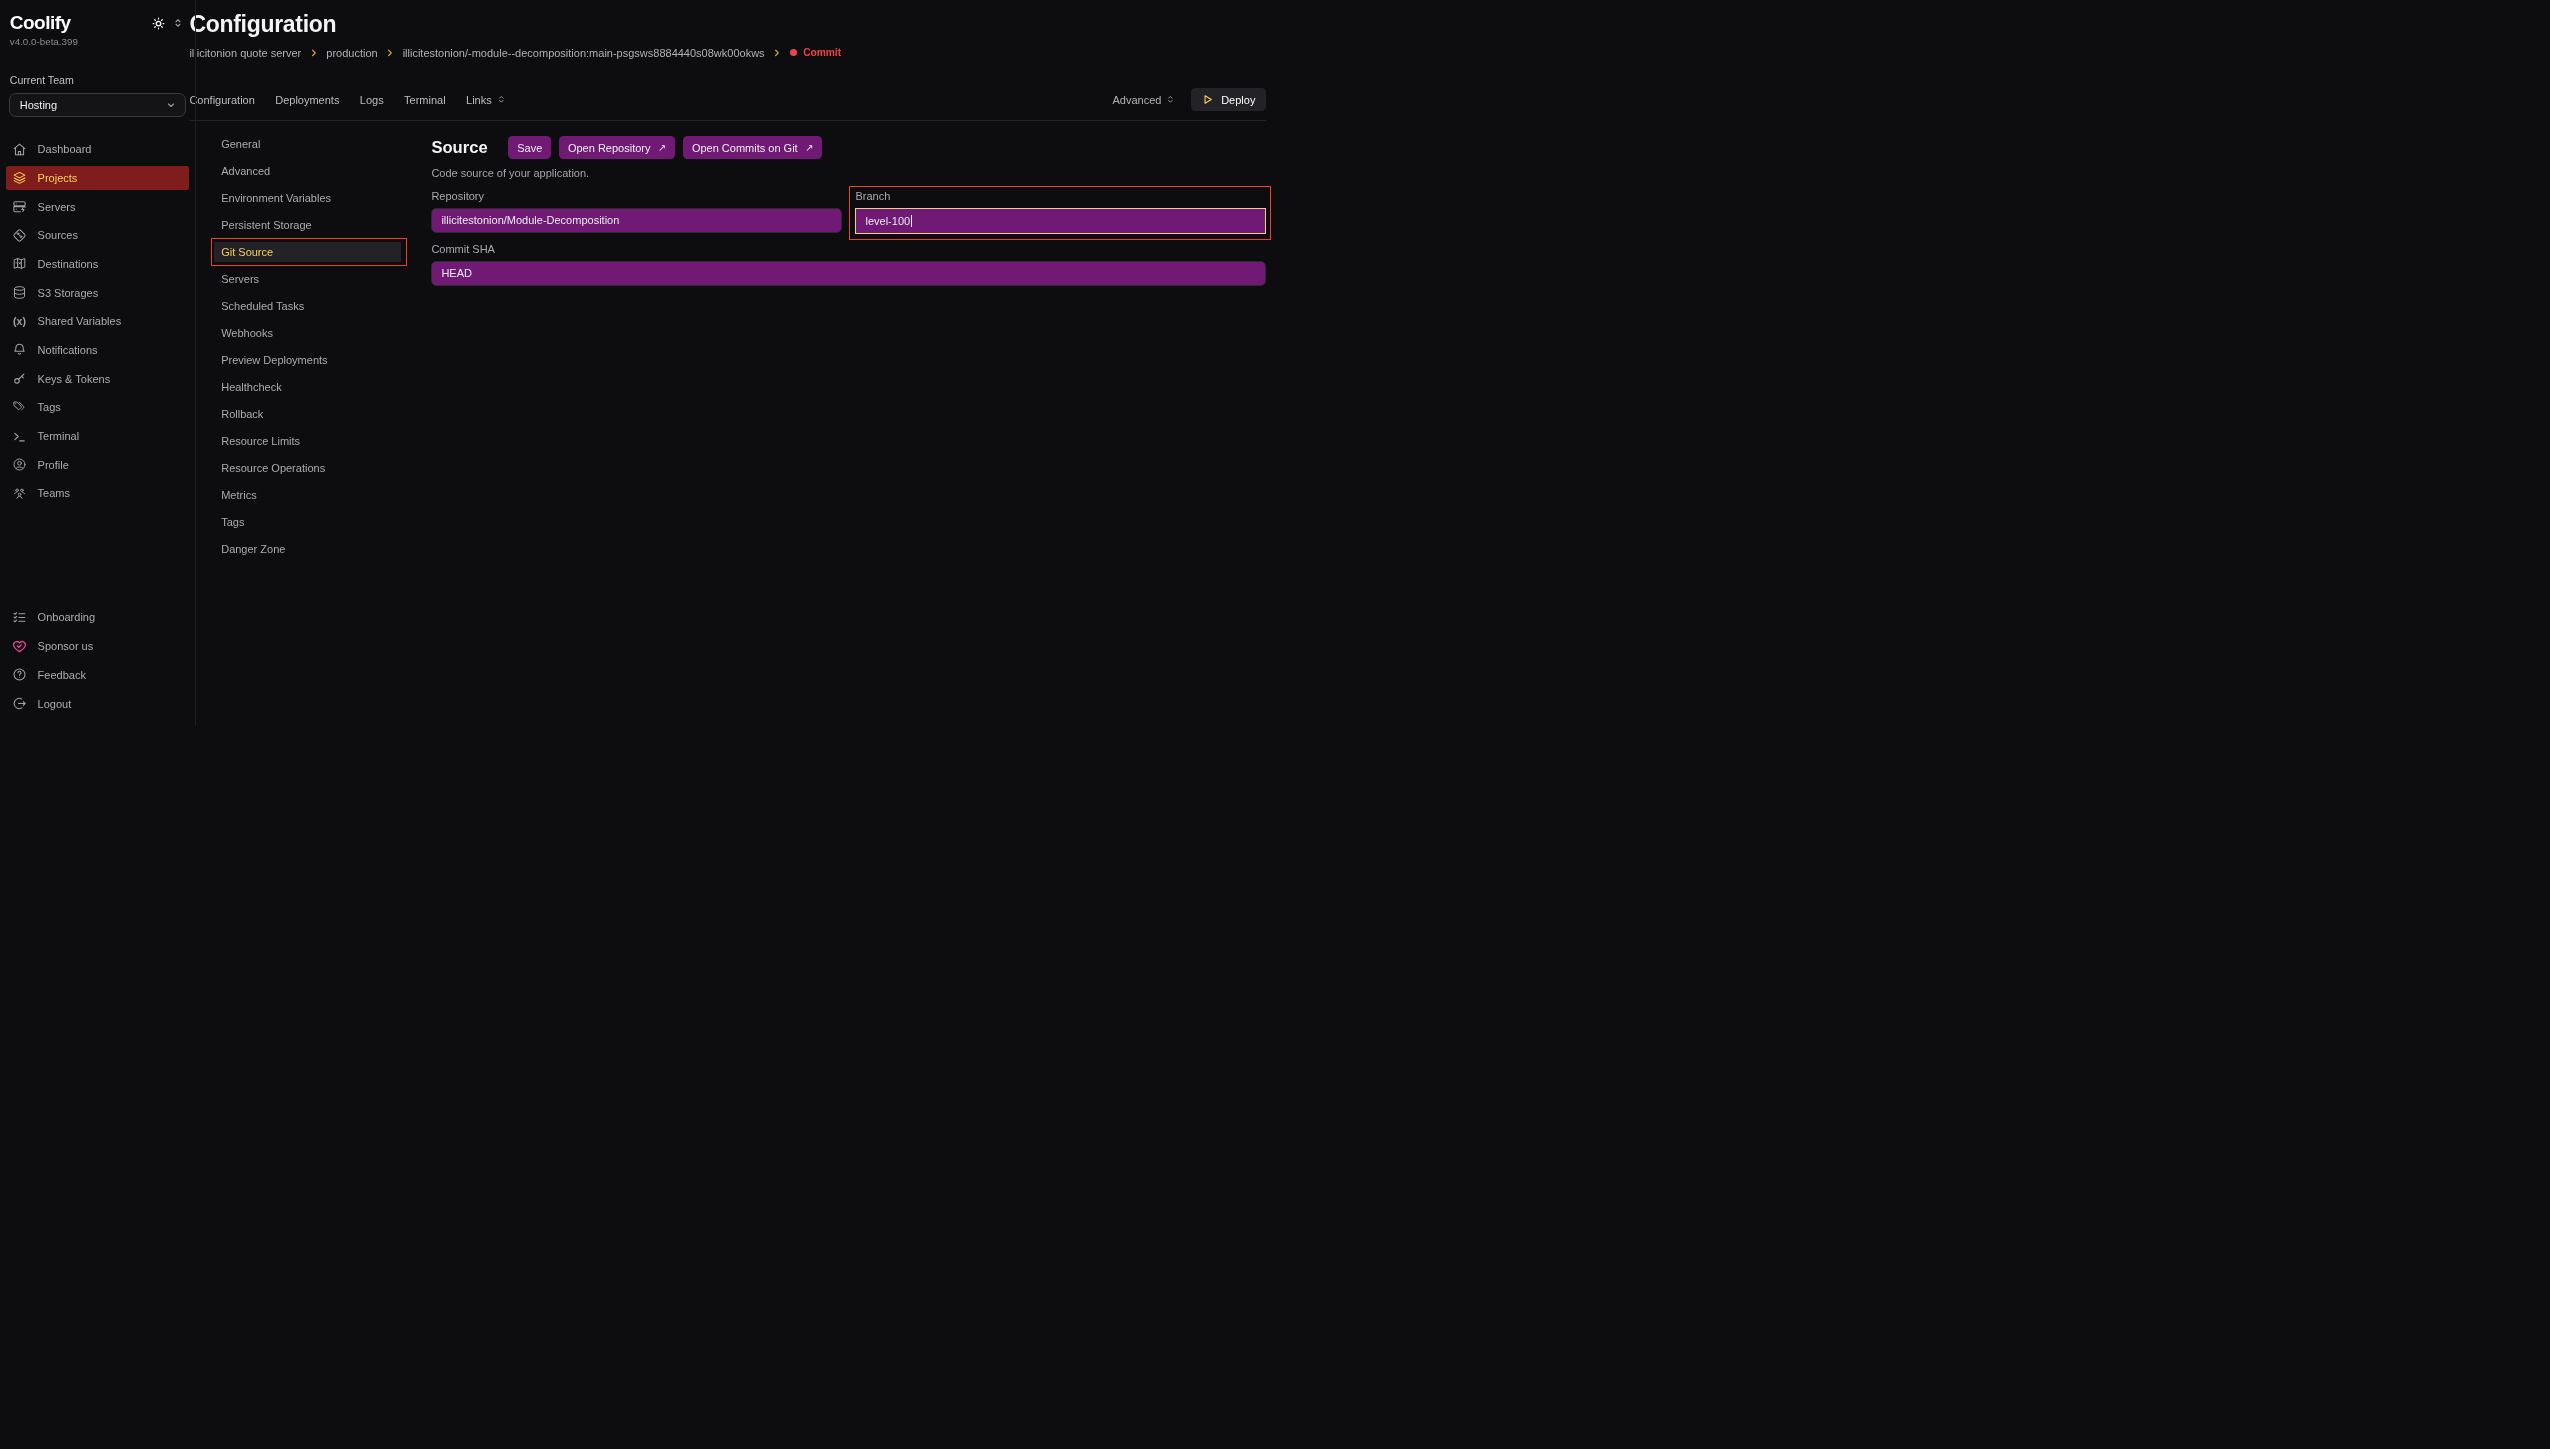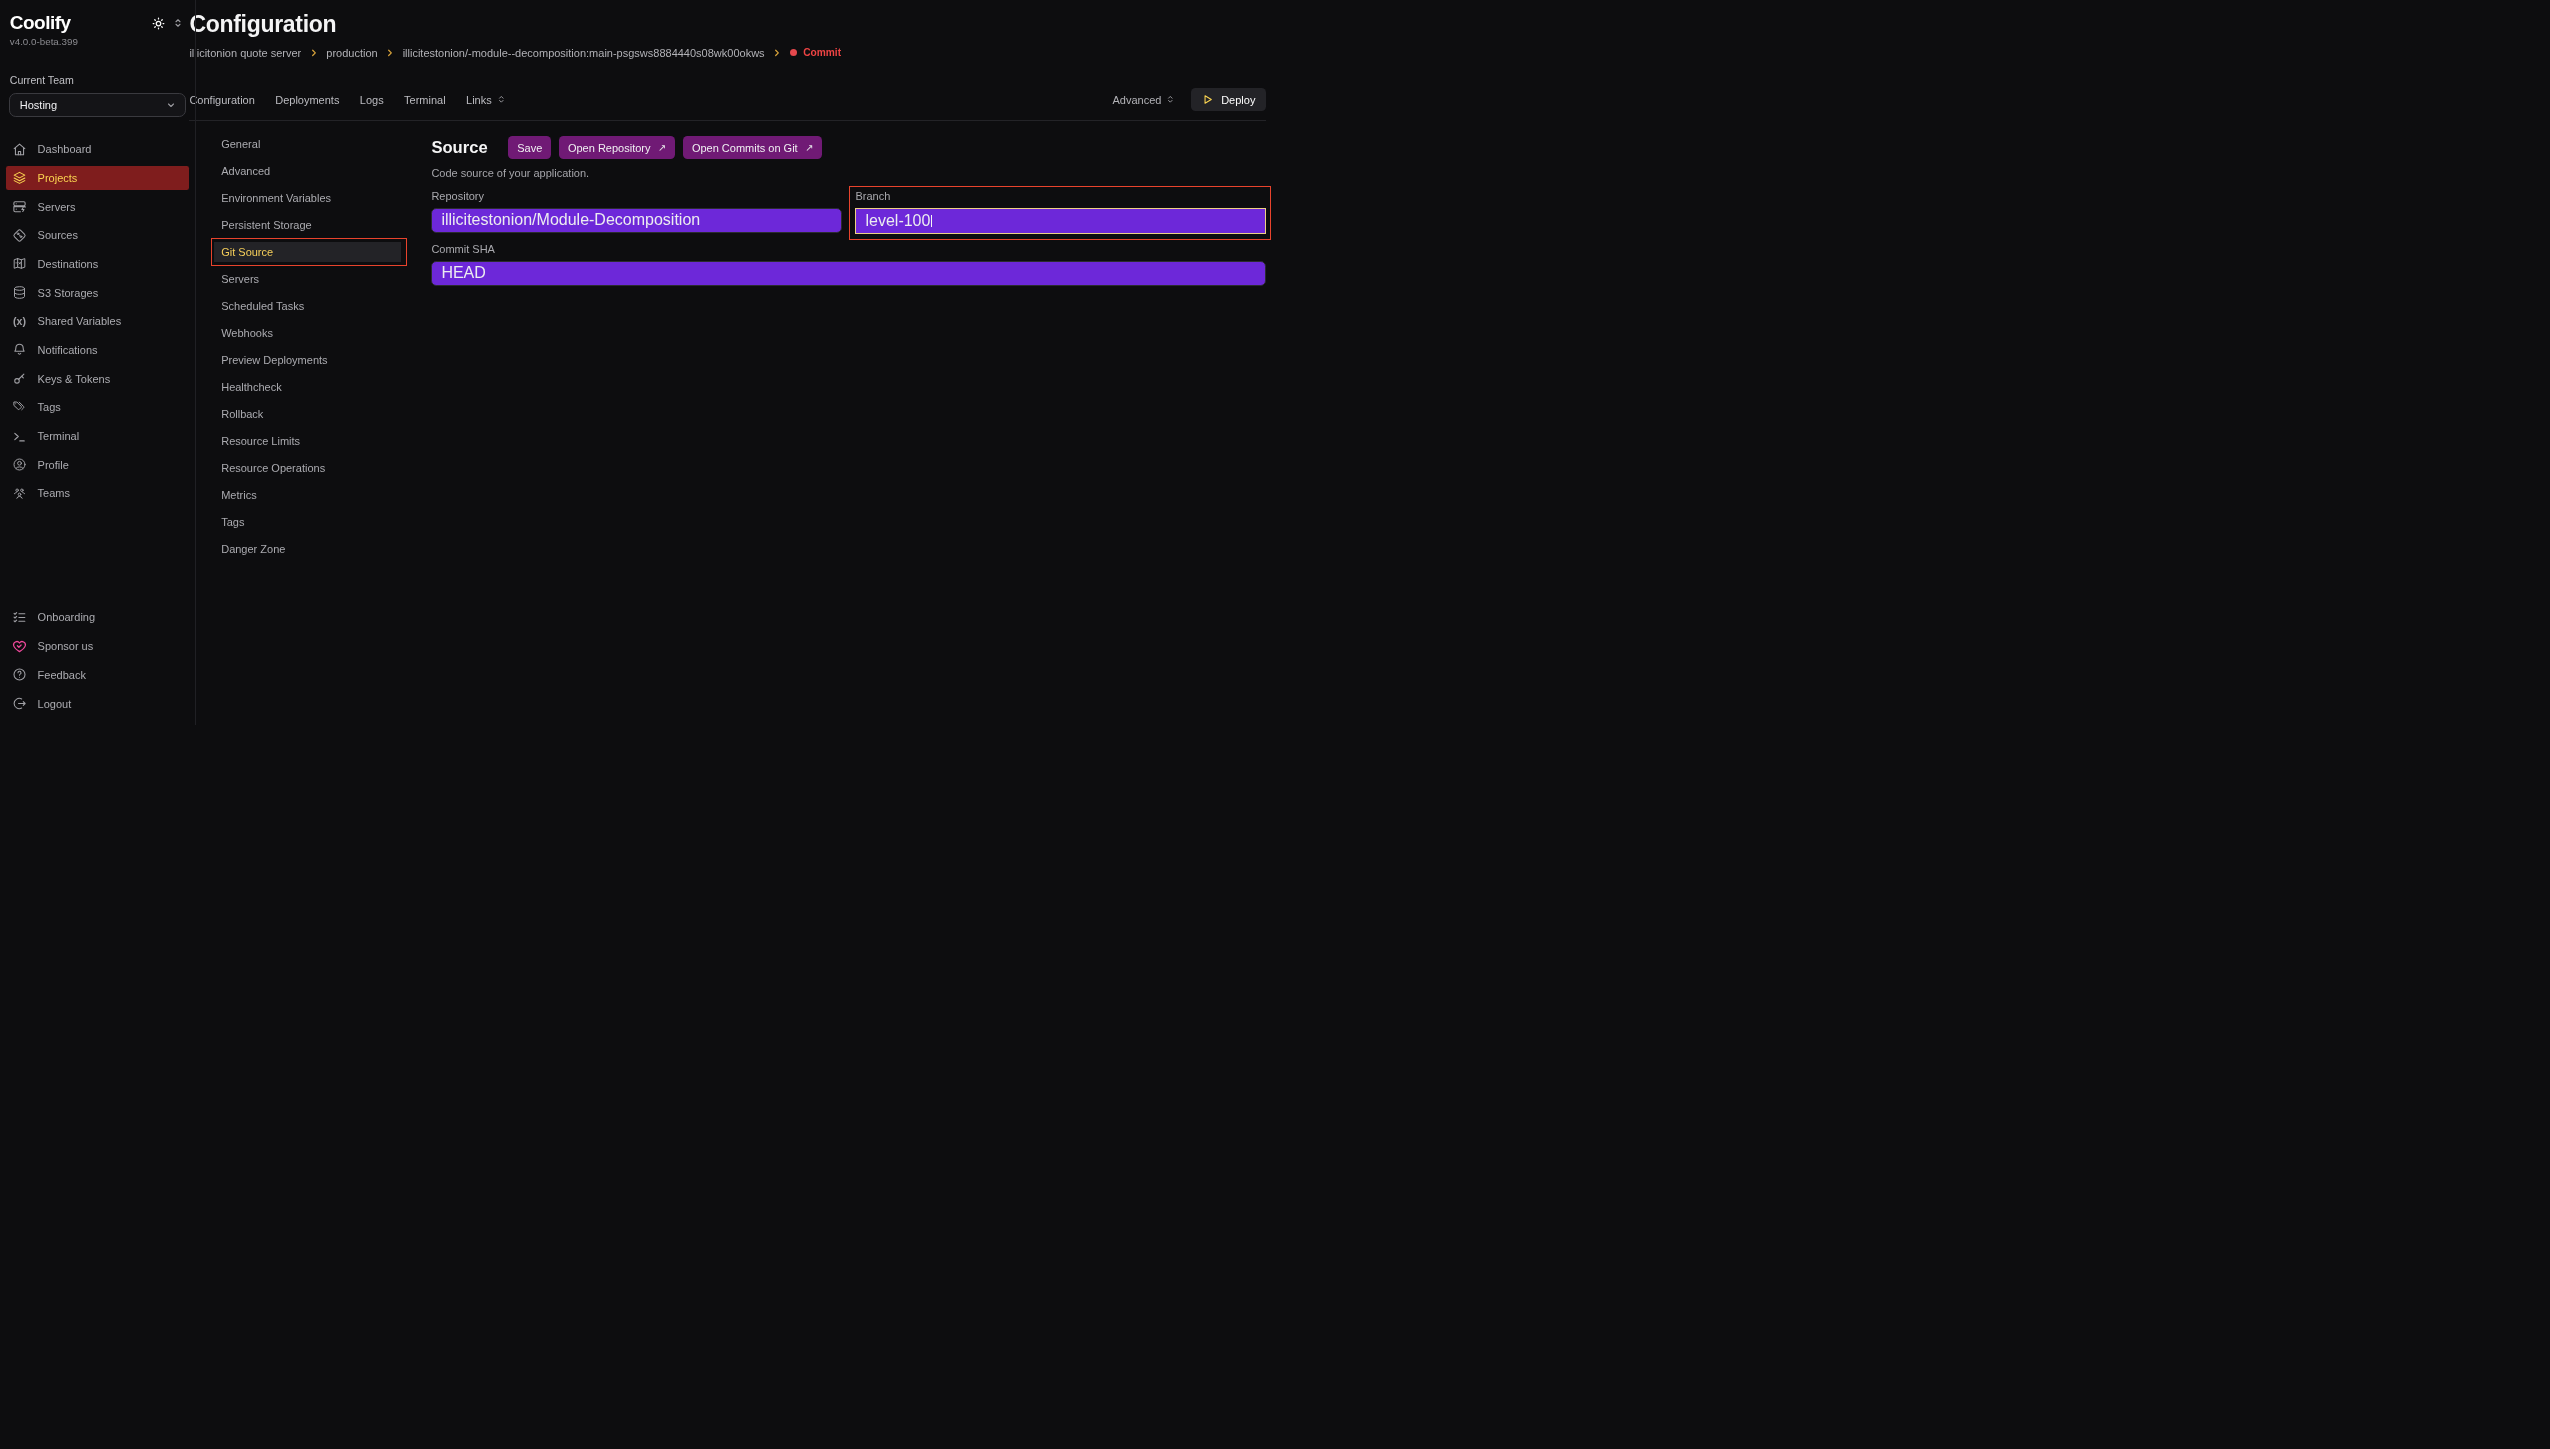--- a/index.html
+++ b/index.html
@@ -65,22 +65,22 @@
   .form { flex:1; padding-top:15px; }
   .form-head { display:flex; align-items:center; gap:7.6px; }
   .source-h { font-size:16.6px; font-weight:800; margin-right:13px; }
   .btn { background:#701a75; border:none; border-radius:4.5px; height:23px; padding:0 9px;
     font-size:11px; color:#f0f0f2; display:flex; align-items:center; gap:7.6px;
     cursor:pointer; font-family:Liberation Sans, sans-serif; }
   .btn .ext { font-size:9.8px; color:#e4e4e7; }
   .form-desc { margin-top:7.6px; font-size:11px; color:#a5a5aa; }
   .fields { margin-top:11.3px; display:grid; grid-template-columns:1fr 1fr; column-gap:13.6px; }
   .flabel { font-size:11px; color:#a9a9ae; margin-bottom:5.3px; }
-  .finput { width:100%; height:25px; background:#6d28d9; border:0.8px solid #2b2b2f;
-    border-radius:5.3px; padding:0 9px; font-size:16px; color:#ececf0;
+  .finput { width:100%; height:25px; background:#701a75; border:0.8px solid #2b2b2f;
+    border-radius:5.3px; padding:0 9px; font-size:11px; color:#ececf0;
     font-family:inherit; display:flex; align-items:center; outline:none; }
   input.finput { display:block; line-height:23.4px; }
   .branch-cell { position:relative; }
   .annot-branch { left:-6px; top:-4.5px; right:-4.5px; bottom:-6.8px; }
   .finput.focused { border:1.5px solid #eed084; border-radius:0; height:26px;text-align:center; }
   .caret { width:1.1px; height:12px; background:#f5f5f5; margin-left:0.8px; flex:none; }
   .commit-field { margin-top:9.8px; }
 </style>
 </head>
 <body>

